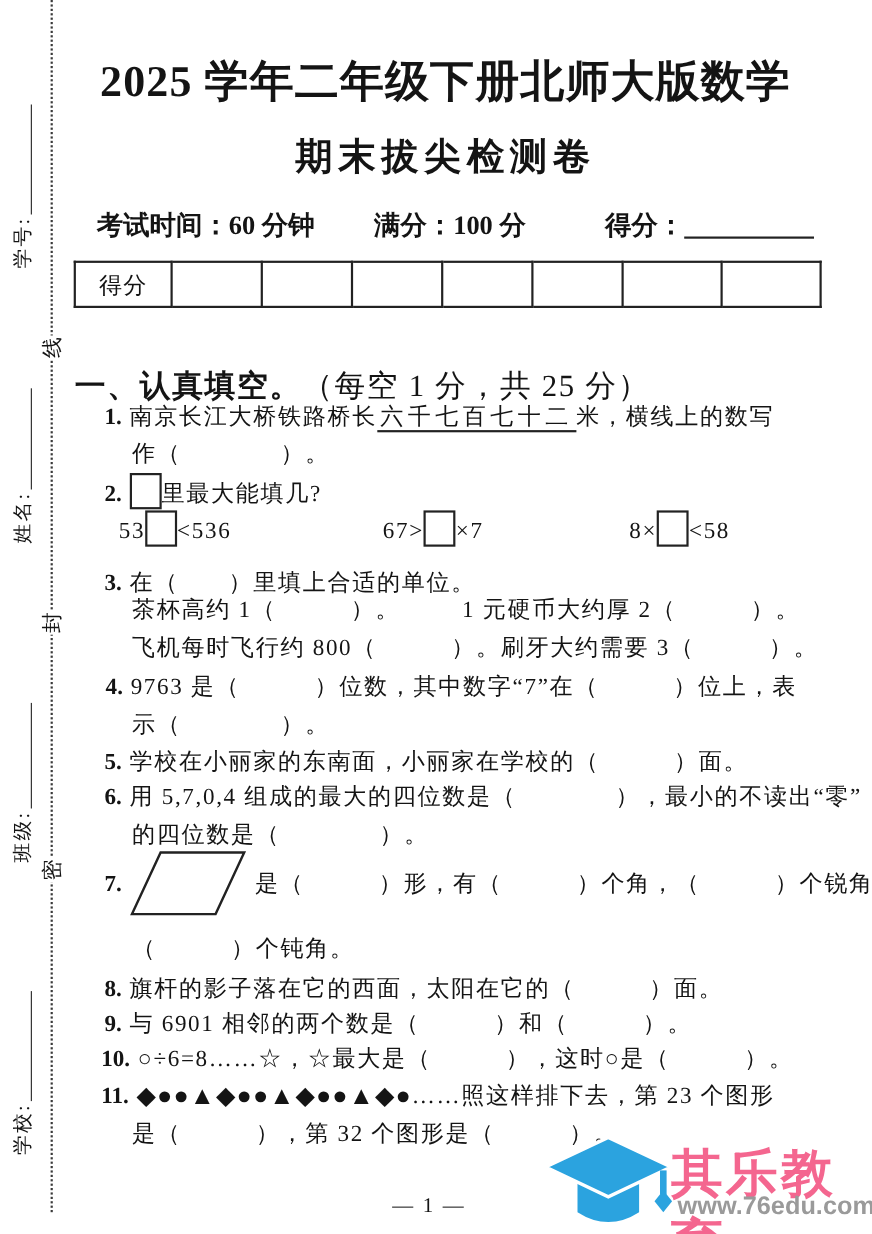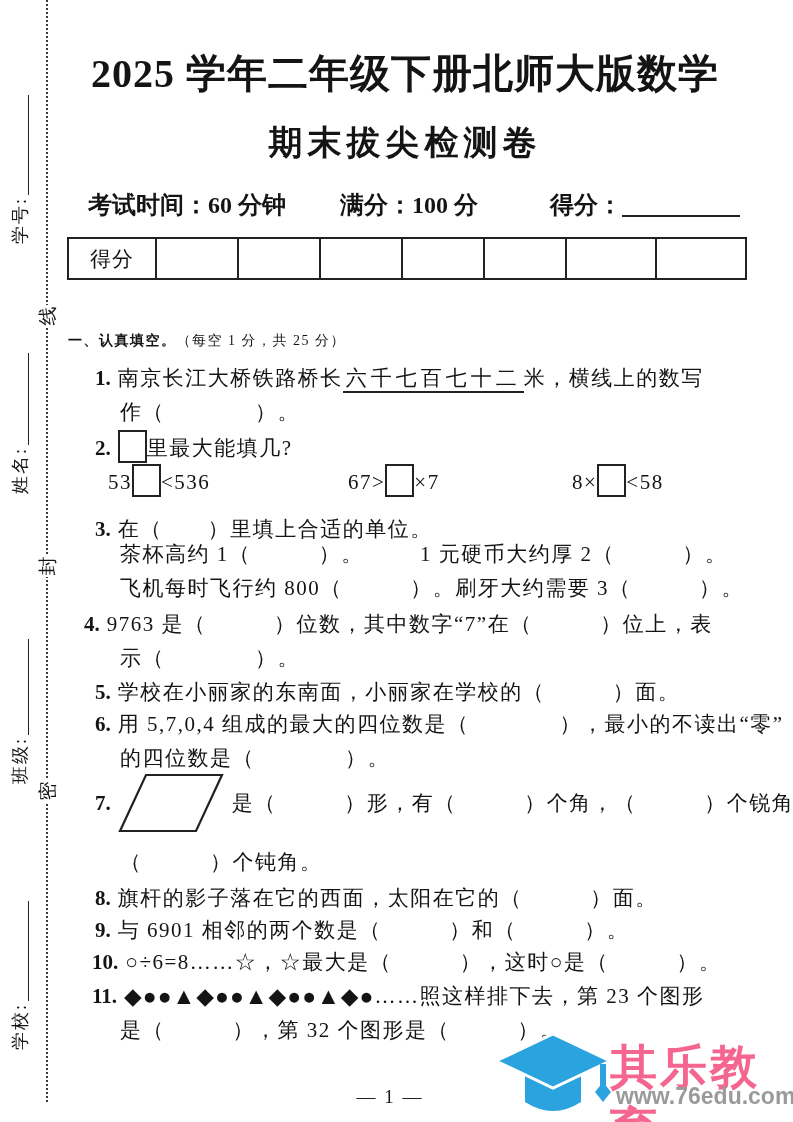--- a/index.html
+++ b/index.html
@@ -26,21 +26,21 @@
   .score-line { display:inline-block; width:118px; border-bottom:2px solid #222;
     height:1em; vertical-align:-4px; }
   
   table.score { position:absolute; left:67px; top:237px; width:678px;
     border-collapse:collapse; table-layout:fixed; }
   table.score td { border:2px solid #222; height:39px; text-align:center;
     font-size:21px; letter-spacing:1px; padding:0; }
   
   .ln { position:absolute; font-size:21px; letter-spacing:1.5px; white-space:nowrap; }
   .qnum { font-weight:bold; margin-right:7px; letter-spacing:0; }
-  .sec-head { font-weight:bold; font-size:14px; }
+  .sec-head { font-weight:bold; font-size:28px; }
   .sec-note { font-weight:normal; }
   .uline { border-bottom:2px solid #222; padding:0 3px 1px 3px; letter-spacing:4px; }
   .sq { display:inline-block; width:25px; height:29px; border:2px solid #222;
     vertical-align:-8px; background:#fff; }
   .shape-seq { font-size:23px; letter-spacing:1px; vertical-align:-1px; }
   
   .pagenum { position:absolute; left:40px; top:1086px; width:700px; text-align:center;
     font-size:19px; letter-spacing:2px; }
   .brand-name { position:absolute; left:610px; top:1036px; font-size:47px; font-weight:bold;
     font-family:"Liberation Sans","DejaVu Sans",sans-serif; letter-spacing:3px; }
@@ -126,21 +126,21 @@
   </span>
 </div>
 
 <div class="ln" style="left:95px; top:515px">
   <span class="qnum">3.</span><span>在（　　）里填上合适的单位。</span>
 </div>
 <span class="ln" style="left:120px; top:540px">茶杯高约 1（　　　）。</span>
 <span class="ln" style="left:420px; top:540px">1 元硬币大约厚 2（　　　）。</span>
 <div class="ln" style="left:120px; top:574px">飞机每时飞行约 800（　　　）。刷牙大约需要 3（　　　）。</div>
 
-<div class="ln" style="left:84px; top:610px">
+<div class="ln" style="left:96px; top:610px">
   <span class="qnum">4.</span><span>9763 是（　　　）位数，其中数字“7”在（　　　）位上，表</span>
 </div>
 <div class="ln" style="left:120px; top:644px">示（　　　　）。</div>
 
 <div class="ln" style="left:95px; top:678px">
   <span class="qnum">5.</span><span>学校在小丽家的东南面，小丽家在学校的（　　　）面。</span>
 </div>
 
 <div class="ln" style="left:95px; top:710px">
   <span class="qnum">6.</span><span>用 5,7,0,4 组成的最大的四位数是（　　　　），最小的不读出“零”</span>

